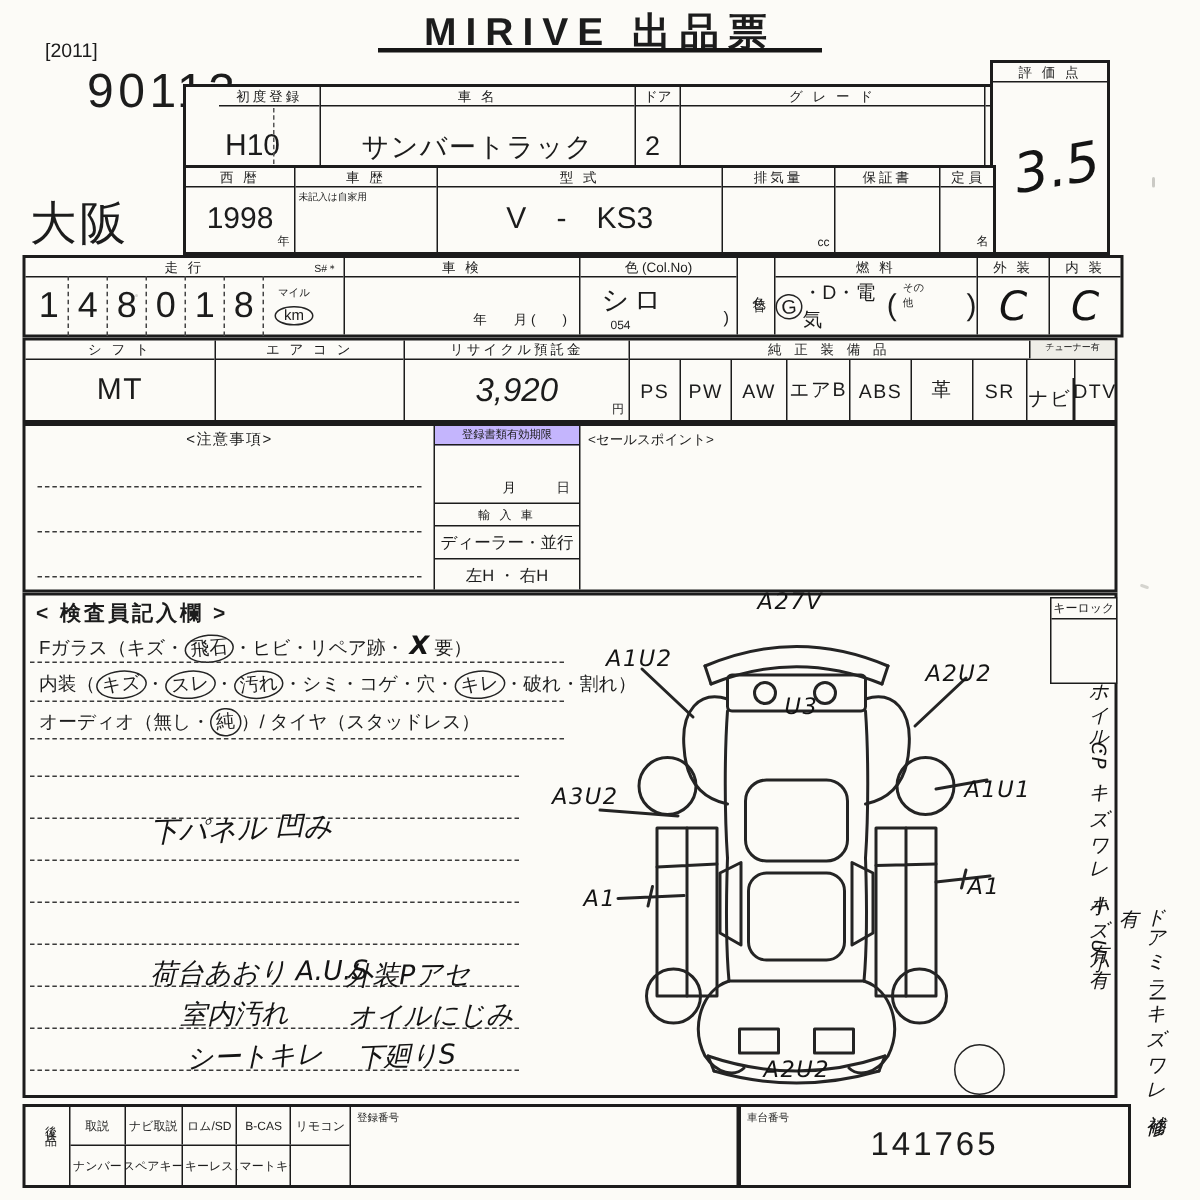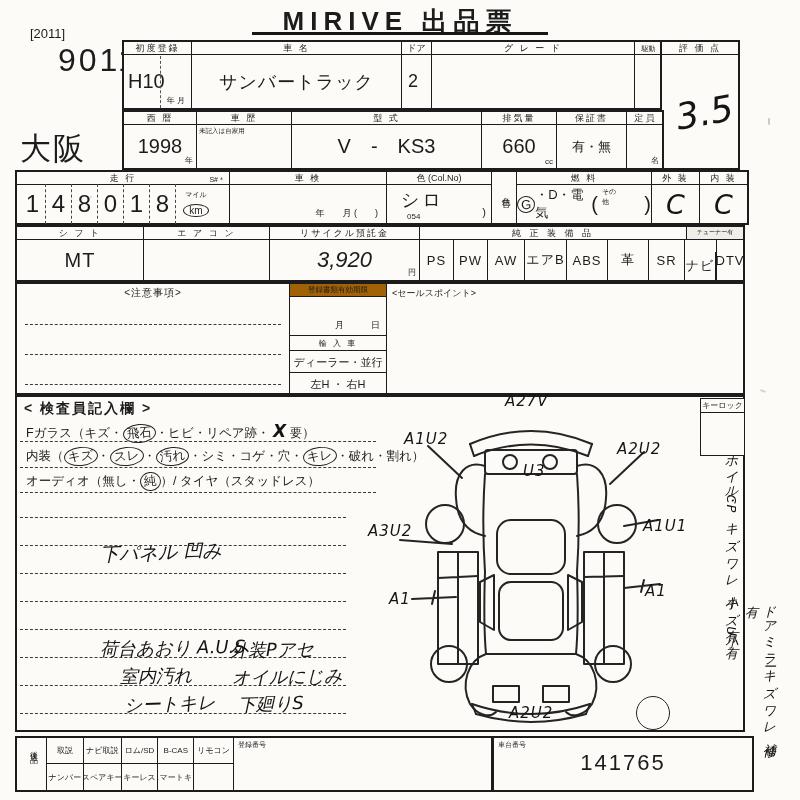--- a/index.html
+++ b/index.html
@@ -35,21 +35,21 @@
 
 <div class="sheet">
 
   <div class="abs" style="left:0;top:4px;width:800px;text-align:center;font-size:26px;font-weight:bold;letter-spacing:6px;">MIRIVE 出品票</div>
   <div class="abs" style="left:252px;top:32px;width:296px;height:3px;background:#161616;"></div>
 
   <div class="abs" style="left:30px;top:26px;font-size:13px;">[2011]</div>
   <div class="abs" style="left:58px;top:42px;font-size:32px;letter-spacing:3px;">90113</div>
   <div class="abs" style="left:20px;top:96px;font-size:31px;letter-spacing:2px;margin-top:32px;">大阪</div>
 
-  <div class="row" style="left:122px;top:40px;height:70px;">
+  <div class="row" style="left:122px;top:56px;height:70px;padding-left:22px;">
     <div class="c" style="width:68px;">
       <div class="cl">初度登録</div>
       <div class="cc" style="justify-content:flex-start;padding-left:4px;font-size:20px;">H10</div>
       <div class="corner-br tiny" style="right:6px;">年        月</div>
       <div class="abs" style="left:36px;top:14px;bottom:0;border-left:1px dashed #555;"></div>
     </div>
     <div class="c" style="width:210px;">
       <div class="cl">車  名</div>
       <div class="cc" style="font-size:18px;letter-spacing:1px;">サンバートラック</div>
     </div>
@@ -85,26 +85,24 @@
     <div class="c" style="width:190px;">
       <div class="cl">型  式</div>
       <div class="cc" style="font-size:20px;">
         <span>V</span>
         <span style="margin:0 20px;">-</span>
         <span>KS3</span>
       </div>
     </div>
     <div class="c" style="width:75px;">
       <div class="cl">排気量</div>
-      <div class="cc" style="font-size:20px;">660</div>
       <div class="corner-br tiny">cc</div>
     </div>
     <div class="c" style="width:70px;">
       <div class="cl">保証書</div>
-      <div class="cc" style="font-size:13px;">有・無</div>
     </div>
     <div class="c last" style="width:35px;">
       <div class="cl" style="letter-spacing:0;">定  員</div>
       <div class="corner-br tiny">名</div>
     </div>
   </div>
 
   <div class="row" style="left:15px;top:170px;height:55px;">
     <div class="c" style="width:213px;">
       <div class="cl">
@@ -192,21 +190,21 @@
 
   <div class="row" style="left:15px;top:282px;height:113px;">
     <div class="c" style="width:273px;">
       <div style="font-size:10px;text-align:center;padding-top:2px;letter-spacing:1px;">&lt;注意事項&gt;</div>
       <div class="dash" style="left:8px;right:8px;top:40px;"></div>
       <div class="dash" style="left:8px;right:8px;top:70px;"></div>
       <div class="dash" style="left:8px;right:8px;top:100px;"></div>
     </div>
     <div class="c" style="width:97px;">
       <div style="height:52px;position:relative;border-bottom:1.4px solid #1c1c1c;box-sizing:border-box;">
-        <div style="font-size:7.5px;text-align:center;border-bottom:1px solid #1c1c1c;padding:1px 0;background:#a16207;">登録書類有効期限</div>
+        <div style="font-size:7.5px;text-align:center;border-bottom:1px solid #1c1c1c;padding:1px 0;background:#c4b5fd;">登録書類有効期限</div>
         <div class="abs" style="right:6px;bottom:3px;font-size:9px;white-space:pre;">月　　　日</div>
       </div>
       <div style="height:15px;font-size:8px;text-align:center;line-height:15px;border-bottom:1.4px solid #1c1c1c;box-sizing:border-box;letter-spacing:2px;">輸 入 車</div>
       <div style="height:22px;font-size:11px;text-align:center;line-height:22px;border-bottom:1.4px solid #1c1c1c;box-sizing:border-box;">ディーラー・並行</div>
       <div style="height:24px;font-size:11px;text-align:center;line-height:22px;">左H ・ 右H</div>
     </div>
     <div class="c last" style="width:356px;">
       <div style="font-size:9px;padding:3px 5px;">&lt;セールスポイント&gt;</div>
     </div>
   </div>

